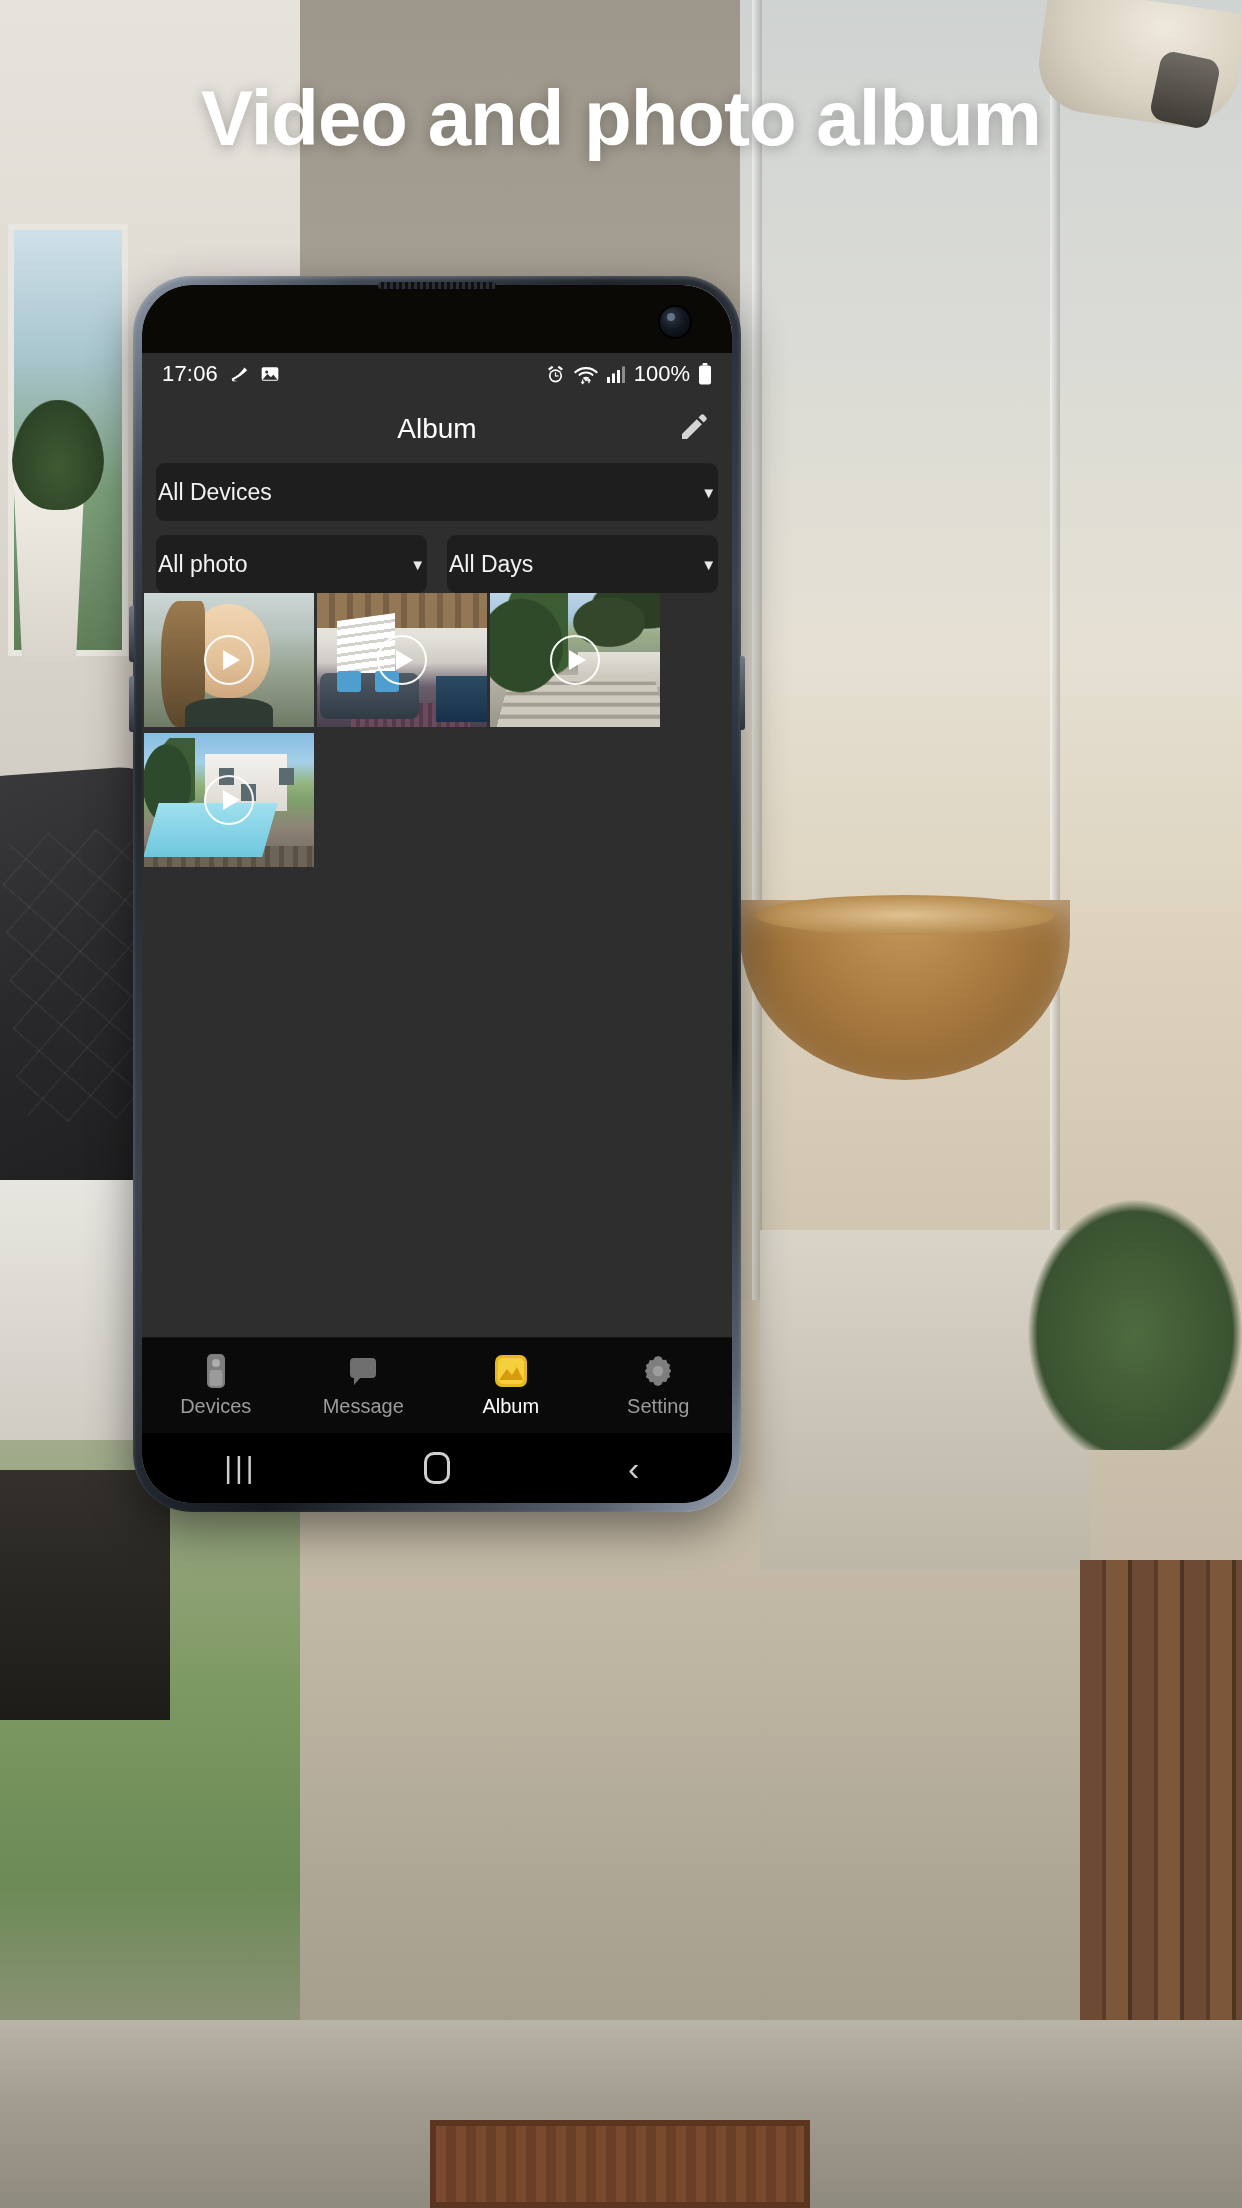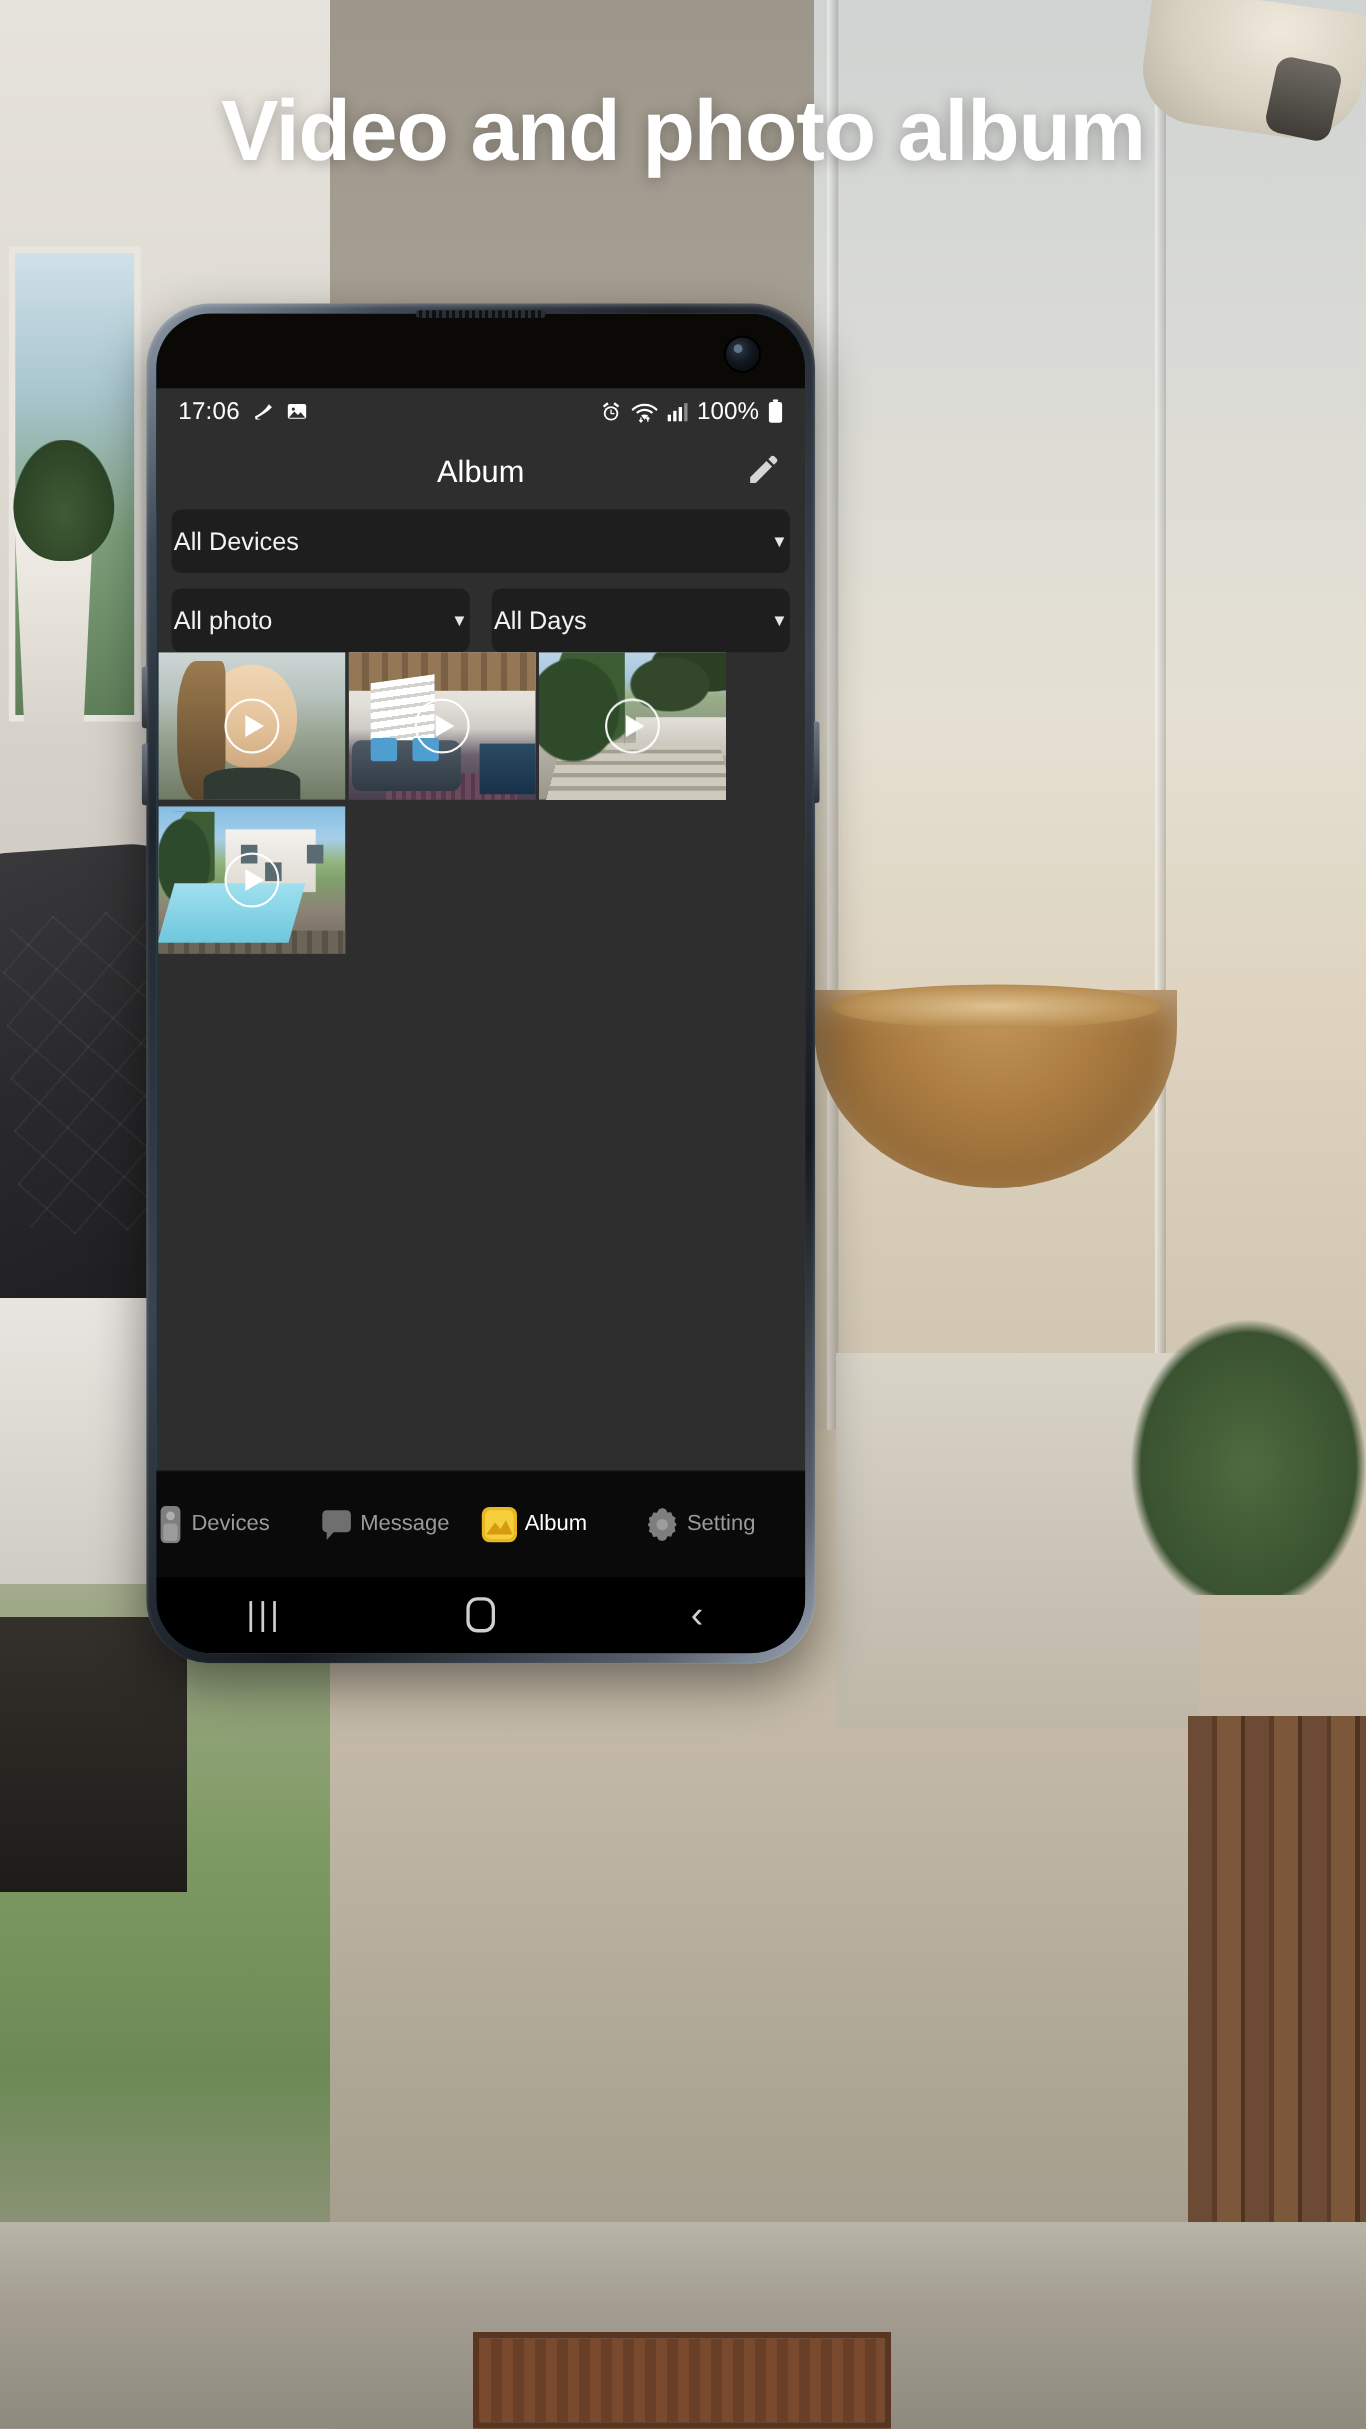--- a/index.html
+++ b/index.html
@@ -132,21 +132,21 @@
   }
   .phone-frame {
     position:absolute; inset:0;
     border-radius:58px;
     background:linear-gradient(135deg,#8f9aa8 0%, #414a57 12%, #20252c 26%, #3b434f 50%, #151a20 74%, #59616e 92%, #9aa4b2 100%);
     box-shadow:0 18px 46px rgba(0,0,0,.45), 0 2px 4px rgba(255,255,255,.25) inset;
   }
   .phone-inner {
     position:absolute; left:9px; top:9px; right:9px; bottom:9px;
     border-radius:50px;
-    background:#0369a1;
+    background:#ffffff;
     overflow:hidden;
   }
   .phone-btn-vol {
     position:absolute; left:-4px; top:330px; width:5px; height:56px;
     background:linear-gradient(180deg,#6f7884,#2c323a); border-radius:3px 0 0 3px;
   }
   .phone-btn-vol2 {
     position:absolute; left:-4px; top:400px; width:5px; height:56px;
     background:linear-gradient(180deg,#6f7884,#2c323a); border-radius:3px 0 0 3px;
   }
@@ -355,21 +355,21 @@
     position:absolute; left:0; bottom:0; width:100%; height:16%;
     background:repeating-linear-gradient(90deg,#6d6458 0 9px,#595146 9px 14px);
   }
 
   
   .tabbar {
     margin-top:auto; height:96px; flex:0 0 96px;
     background:#0a0a0a; display:flex; align-items:center;
     border-top:1px solid #161616;
   }
-  .tab { flex:1; display:flex; flex-direction:row; align-items:center; gap:6px; }
+  .tab { flex:1; display:flex; flex-direction:column; align-items:center; gap:6px; }
   .tab-label { font-size:20px; color:#9b9b9b; }
   .tab.active .tab-label { color:#ffffff; }
   .tab-icon { height:36px; display:flex; align-items:center; justify-content:center; }
 
   .navbar {
     height:70px; flex:0 0 70px; background:#000;
     display:flex; align-items:center;
   }
   .navbtn { flex:1; display:flex; align-items:center; justify-content:center; }
   .nav-recents { color:#cfcfcf; font-size:30px; letter-spacing:3px; }

